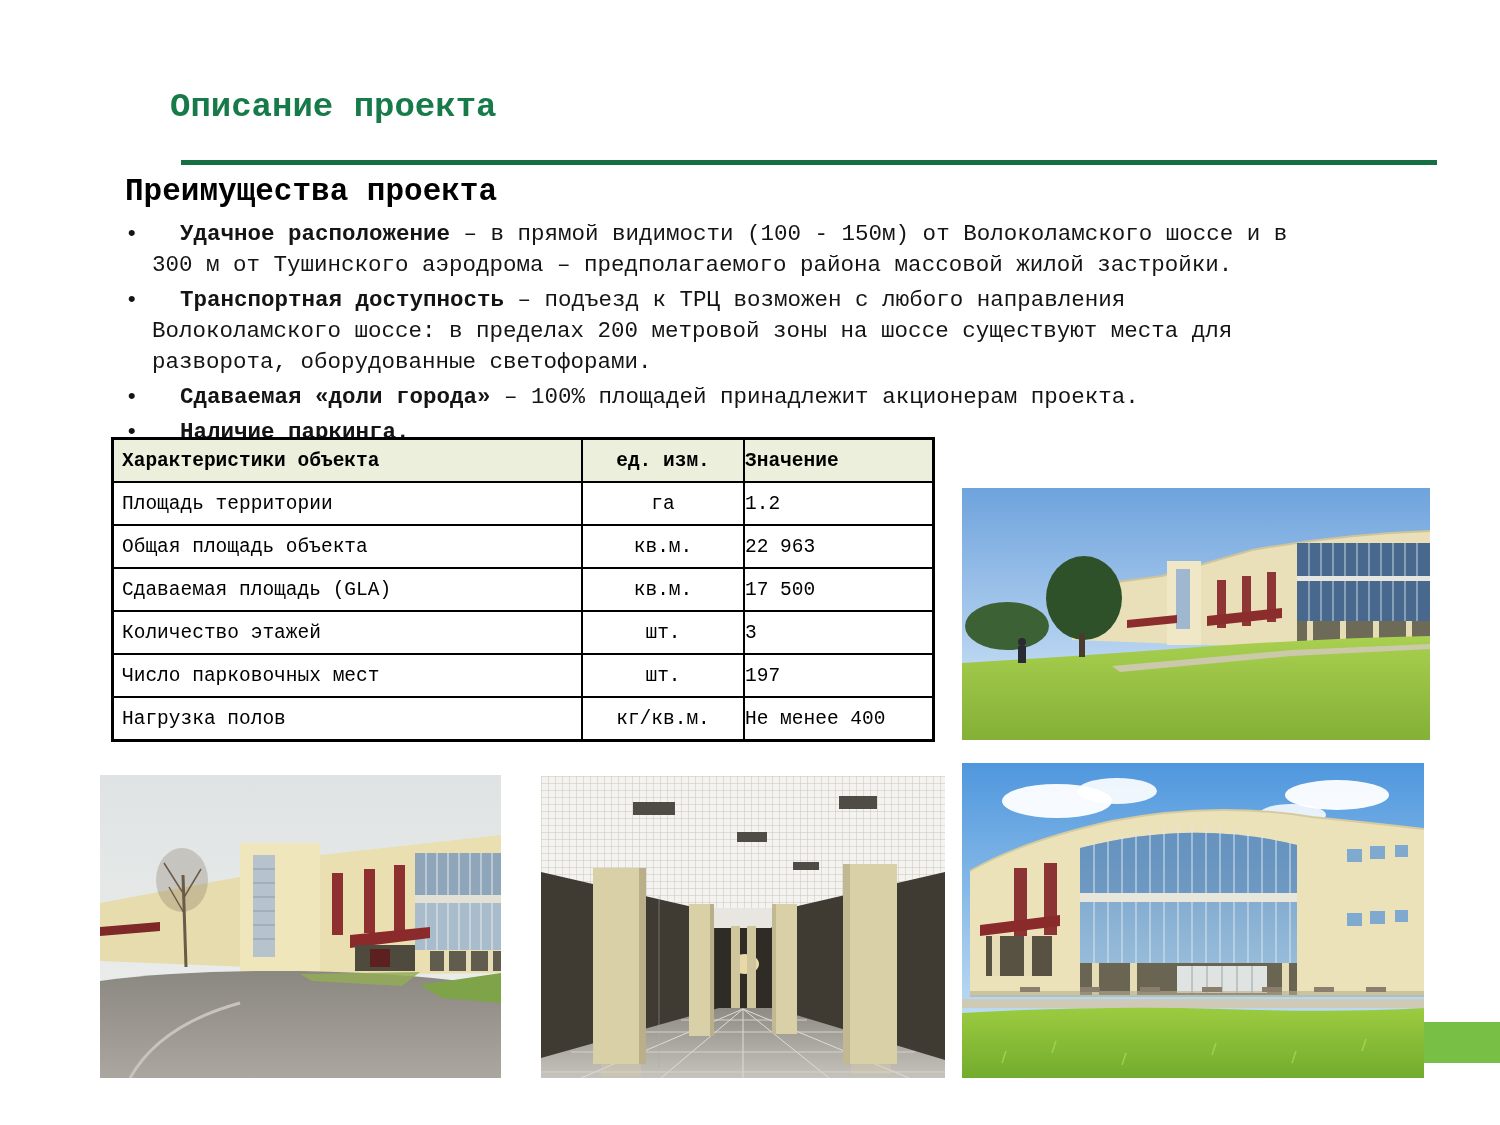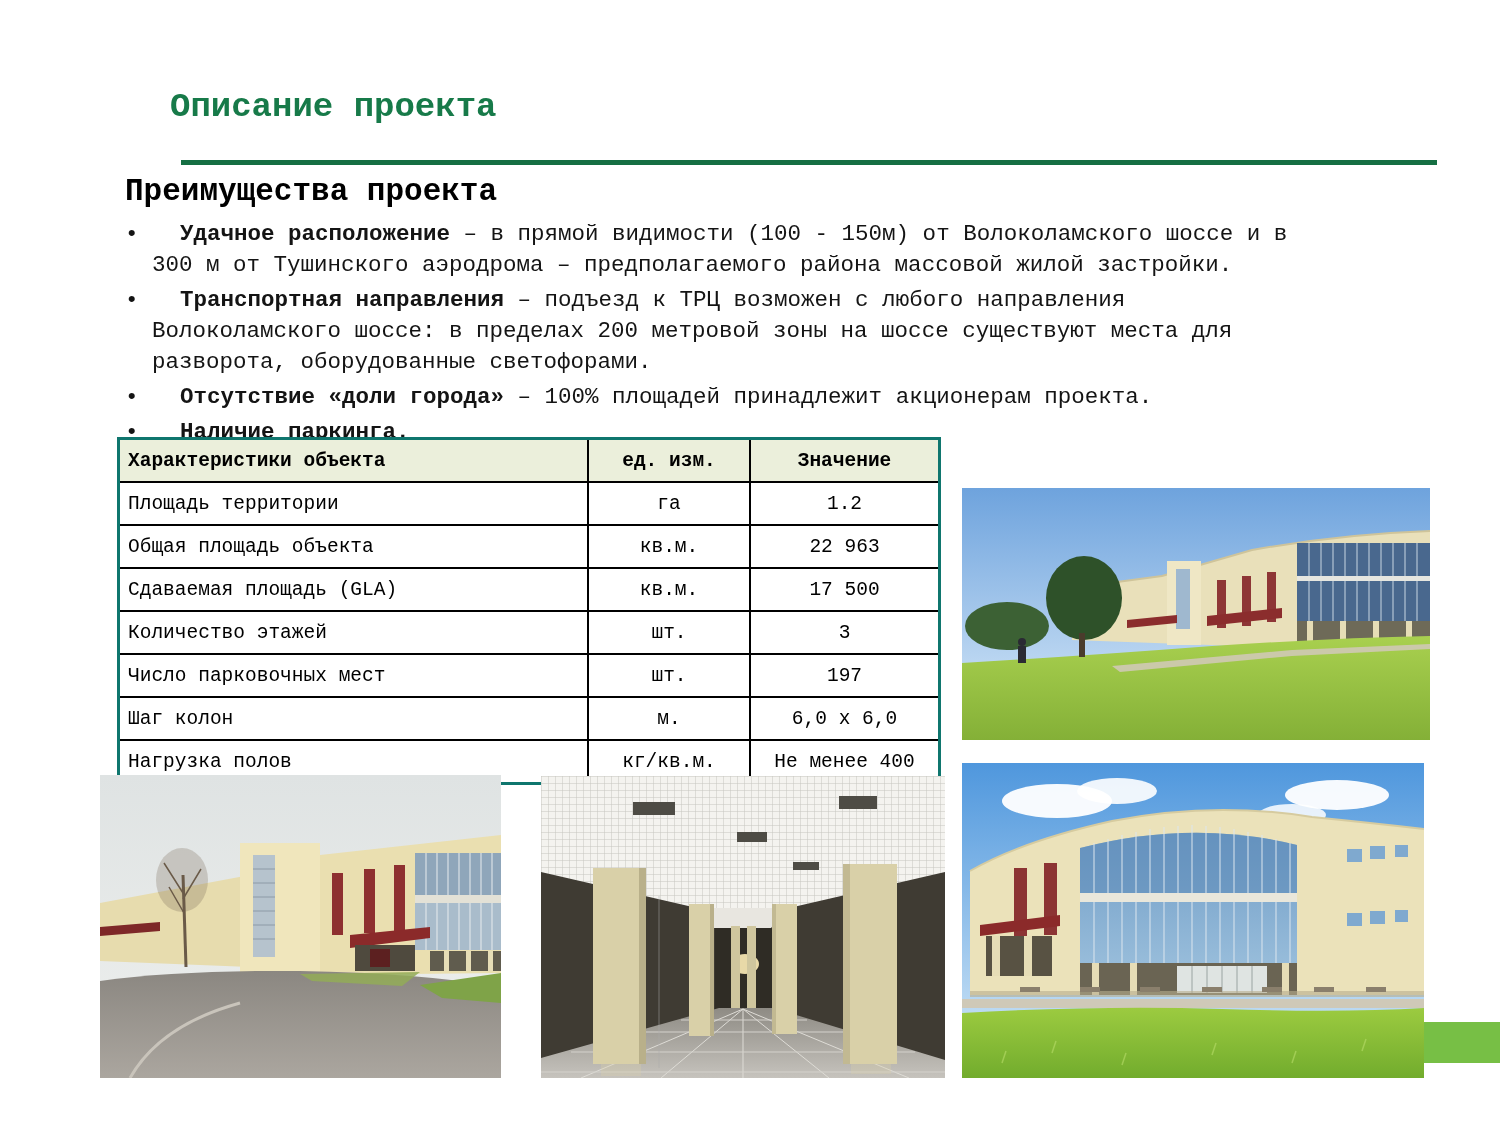--- a/index.html
+++ b/index.html
@@ -13,28 +13,28 @@
   }
   .rule { position:absolute; left:181px; top:160px; width:1256px; height:5px; background:#156f43; }
 
   .content { position:absolute; left:125px; top:174px; width:1190px; }
   .content .heading { font-size:31px; font-weight:bold; margin:0 0 10px 0; color:#000; }
   .bullet { display:flex; margin:0 0 4px 0; font-size:22.5px; line-height:31px; color:#141414; }
   .bullet .dot { width:27px; flex:none; }
   .bullet .bt b { font-weight:bold;margin-left:28px; }
 
   table.chars {
-    position:absolute; left:117px; top:437px; width:806px;
-    border-collapse:collapse; table-layout:fixed; border:3px solid #0f766e;
+    position:absolute; left:111px; top:437px; width:806px;
+    border-collapse:collapse; table-layout:fixed; border:3px solid #000000;
   }
   table.chars th, table.chars td { border:2px solid #000; height:41px; font-size:19.5px; padding:0; color:#000; }
   table.chars th { background:#ebefdb; font-weight:bold; }
   .c1 { width:459px; text-align:left; padding-left:8px !important; }
   .c2 { width:160px; text-align:center; }
-  .c3 { width:187px; text-align:center;margin-left:24px; }
+  .c3 { width:187px; text-align:left;margin-left:24px; }
 
   .photo { position:absolute; display:block; }
   #photoA { left:962px; top:488px; }
   #photoB { left:100px; top:775px; }
   #photoC { left:541px; top:776px; }
   #photoD { left:962px; top:763px; }
   .accent-rect { position:absolute; left:1424px; top:1022px; width:76px; height:41px; background:#77bf45; }
 </style>
 </head>
 <body>
@@ -47,26 +47,26 @@
   <div class="content">
     <div class="heading">Преимущества проекта</div>
 
     <div class="bullet">
       <span class="dot">•</span>
       <span class="bt"><b>Удачное расположение</b><span> – в прямой видимости (100 - 150м) от Волоколамского шоссе и в 300 м от Тушинского аэродрома – предполагаемого района массовой жилой застройки.</span></span>
     </div>
 
     <div class="bullet">
       <span class="dot">•</span>
-      <span class="bt"><b>Транспортная направления</b><span> – подъезд к ТРЦ возможен с любого направления Волоколамского шоссе: в пределах 200 метровой зоны на шоссе существуют места для разворота, оборудованные светофорами.</span></span>
+      <span class="bt"><b>Транспортная доступность</b><span> – подъезд к ТРЦ возможен с любого направления Волоколамского шоссе: в пределах 200 метровой зоны на шоссе существуют места для разворота, оборудованные светофорами.</span></span>
     </div>
 
     <div class="bullet">
       <span class="dot">•</span>
-      <span class="bt"><b>Отсутствие «доли города»</b><span> – 100% площадей принадлежит акционерам проекта.</span></span>
+      <span class="bt"><b>Сдаваемая «доли города»</b><span> – 100% площадей принадлежит акционерам проекта.</span></span>
     </div>
 
     <div class="bullet">
       <span class="dot">•</span>
       <span class="bt"><b>Наличие паркинга.</b><span></span></span>
     </div>
   </div>
 
   <table class="chars">
     <thead>
@@ -94,25 +94,20 @@
       </tr>
       <tr>
         <td class="c1">Количество этажей</td>
         <td class="c2">шт.</td>
         <td class="c3">3</td>
       </tr>
       <tr>
         <td class="c1">Число парковочных мест</td>
         <td class="c2">шт.</td>
         <td class="c3">197</td>
-      </tr>
-      <tr>
-        <td class="c1">Шаг колон</td>
-        <td class="c2">м.</td>
-        <td class="c3">6,0 x 6,0</td>
       </tr>
       <tr>
         <td class="c1">Нагрузка полов</td>
         <td class="c2">кг/кв.м.</td>
         <td class="c3">Не менее 400</td>
       </tr>
     </tbody>
   </table>
 
   <svg id="photoA" class="photo" width="468" height="252" viewBox="0 0 468 252">

